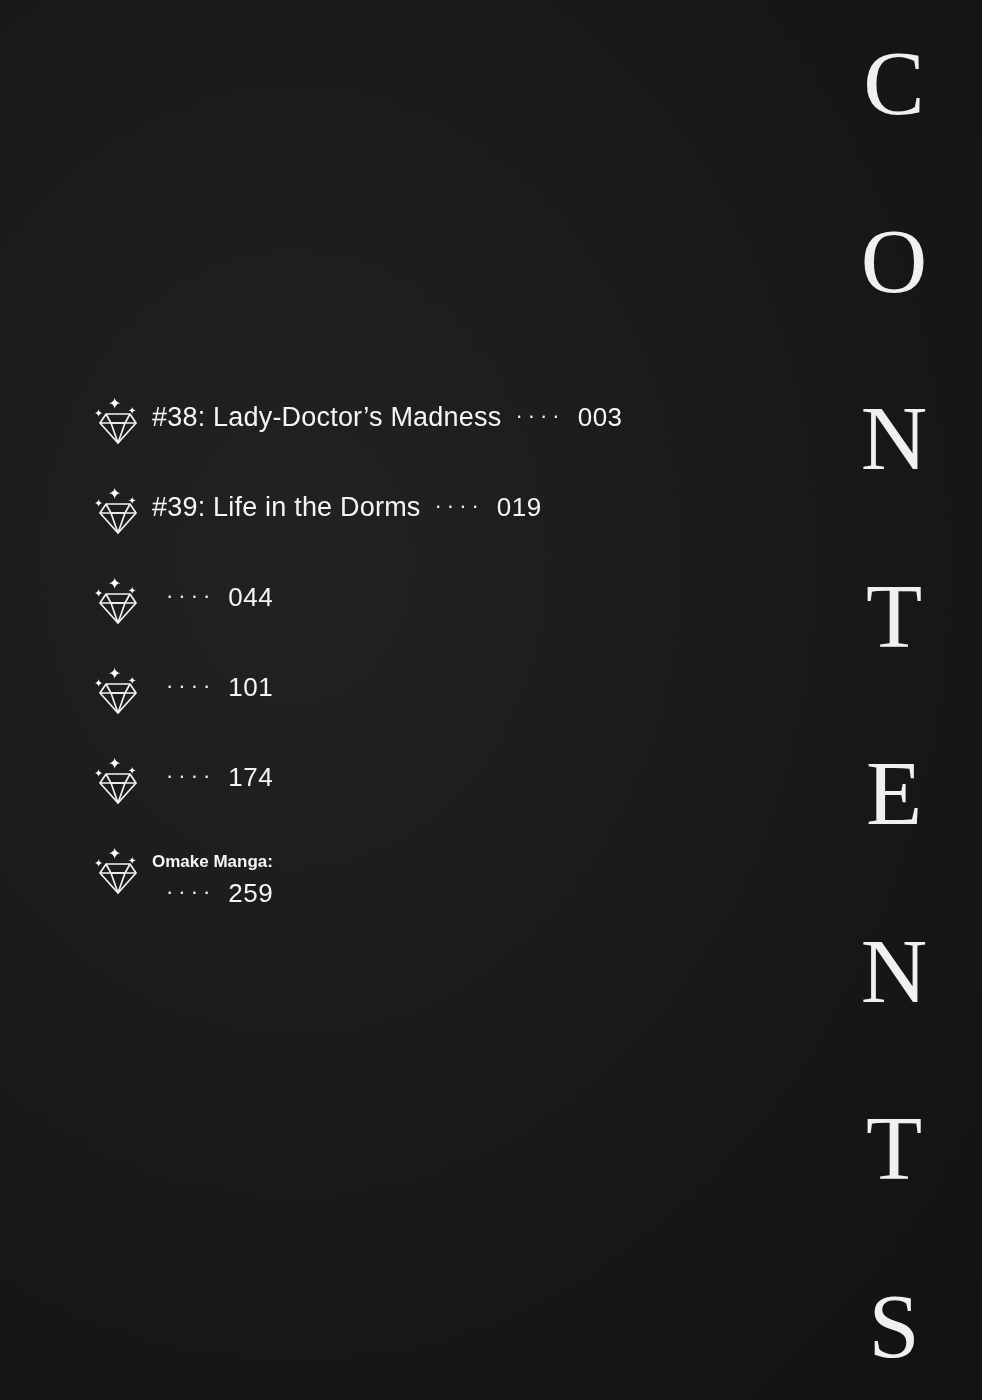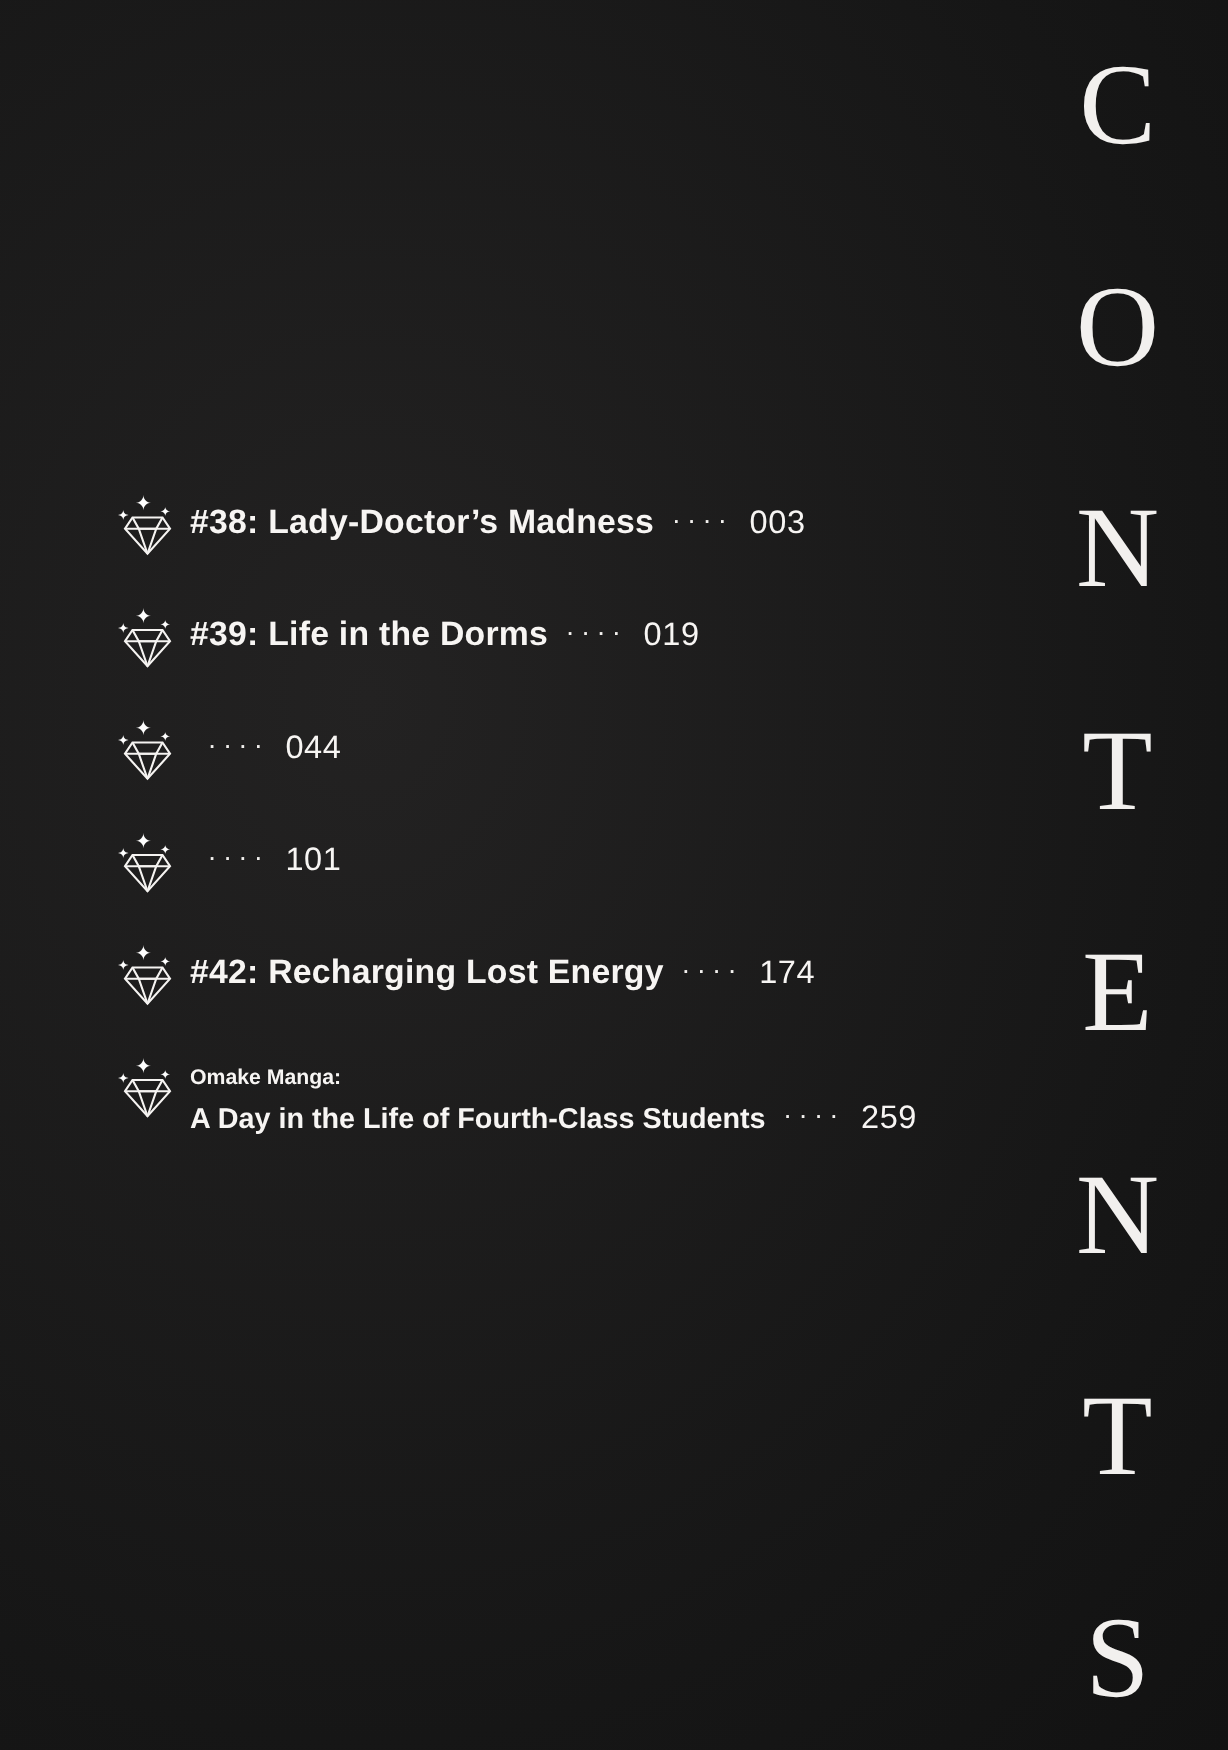--- a/index.html
+++ b/index.html
@@ -88,21 +88,21 @@
   .spark.s3 { left: 36px; top: 4px;  font-size: 10px; }
 
   .entry {
     display: flex;
     flex-wrap: wrap;
     align-items: baseline;
     padding-top: 2px;
   }
   .entry-title {
     font-size: 27px;
-    font-weight: bold;
+    font-weight: normal;
     letter-spacing: .2px;
     color: #f7f5f3;
     white-space: nowrap;
     text-align: center;
   }
   .leader {
     display: inline-block;
     margin: 0 13px 0 14px;
     font-size: 22px;
     letter-spacing: 5px;
@@ -242,21 +242,20 @@
         <span class="spark s3">✦</span>
         <svg width="40" height="36" viewBox="0 0 40 36" fill="none" stroke="#f5f3f1" stroke-width="1.7">
           <path d="M8 4 L32 4 L38 13 L20 33 L2 13 Z"></path>
           <path d="M2 13 L38 13"></path>
           <path d="M8 4 L13 13 L20 33"></path>
           <path d="M32 4 L27 13 L20 33"></path>
           <path d="M13 13 L27 13"></path>
         </svg>
       </span>
       <span class="entry">
-        <span class="entry-title">#42: Recharging Lost Energy</span>
         <span class="leader">····</span>
         <span class="page-num">174</span>
       </span>
     </div>
 
     <div class="toc-row">
       <span class="gem-wrap">
         <span class="spark s1">✦</span>
         <span class="spark s2">✦</span>
         <span class="spark s3">✦</span>
@@ -264,21 +263,20 @@
           <path d="M8 4 L32 4 L38 13 L20 33 L2 13 Z"></path>
           <path d="M2 13 L38 13"></path>
           <path d="M8 4 L13 13 L20 33"></path>
           <path d="M32 4 L27 13 L20 33"></path>
           <path d="M13 13 L27 13"></path>
         </svg>
       </span>
       <span class="entry omake">
         <span class="line1">Omake Manga:</span>
         <span class="line2">
-          <span class="sub-title">A Day in the Life of Fourth-Class Students</span>
           <span class="leader">····</span>
           <span class="page-num">259</span>
         </span>
       </span>
     </div>
 
   </div>
 </div>
 
 </body></html>

